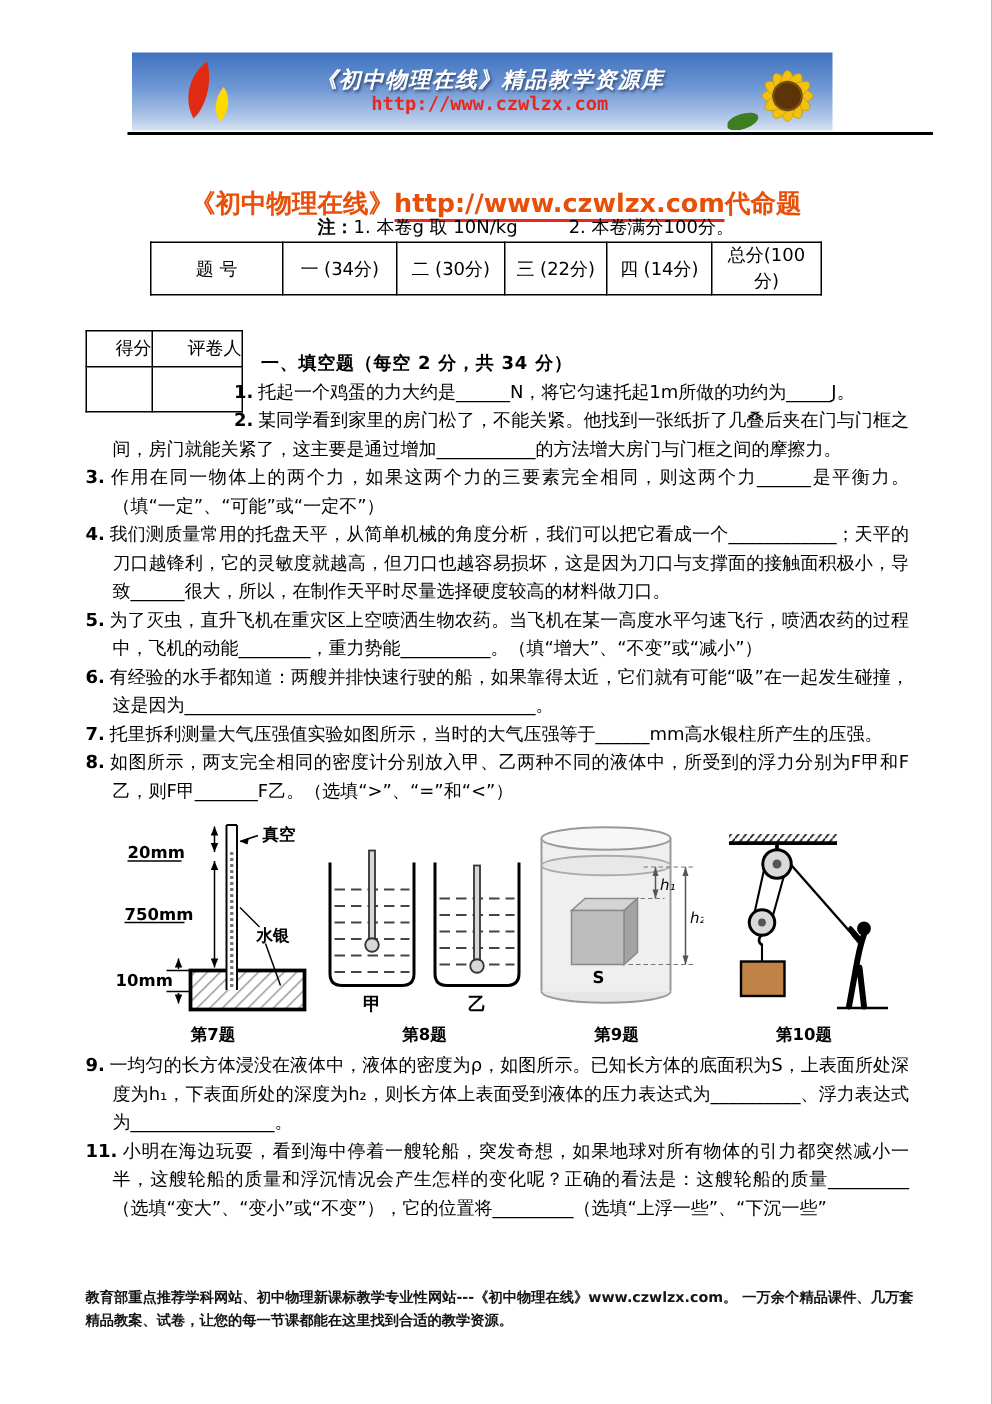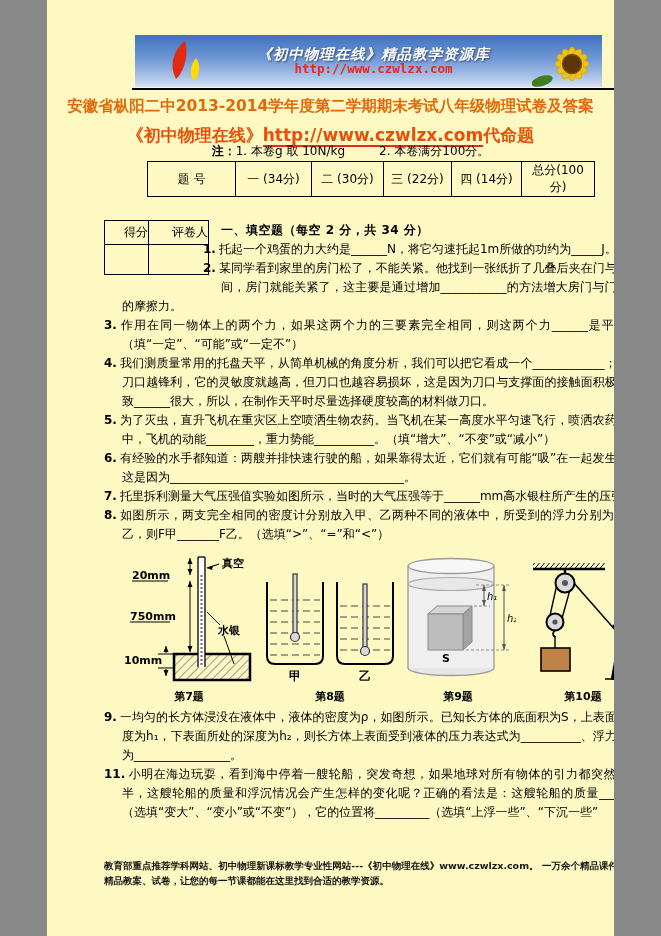--- a/index.html
+++ b/index.html
@@ -1,21 +1,21 @@
 <!DOCTYPE html>
 <html><head>
 <meta charset="utf-8">
 <style>
   * { margin: 0; padding: 0; box-sizing: border-box; }
   html,body { background:#888; }
   .page {
     position: relative;
-    width: 567px; height: 936px;
+    width: 661px; height: 936px;
     margin: 0 auto;
-    background: #fef9c3;
+    background: #ffffff;
     font-family: "DejaVu Sans", sans-serif;
     color: #000;
     overflow: hidden;
   }
   
   .banner-wrap {
     position: absolute; top: 35px; left: 85px; width: 537px;
     border-bottom: 2px solid #000;
     padding-bottom: 1px;
   }
@@ -70,21 +70,21 @@
   }
   .grader-box {
     float: left; border-collapse: collapse; margin: 1px 12px 4px 0;
     font-size: 12px; table-layout: fixed;
   }
   .grader-box td { border: 1.5px solid #000; text-align: right; padding: 0; }
   .grader-box .c1 { width: 44px; }
   .grader-box .c2 { width: 60px; font-family: Liberation Serif, serif; }
   .grader-box tr:first-child td { height: 24px; }
   .grader-box tr:last-child td { height: 30px; }
-  .section-heading { font-weight: bold; padding-left: 14px; margin-top: 2px; letter-spacing: .5px; }
+  .section-heading { font-weight: bold; padding-left: 14px; margin-top: 14px; letter-spacing: .5px; }
   .q { padding-left: 18px; text-indent: -18px; }
   .q .qn { font-weight: bold; margin-right: 3px; }
   
   .figures {
     display: flex; align-items: flex-end; justify-content: space-between;
     padding: 8px 4px 2px 14px; clear: both;
   }
   .figure { text-align: center; }
   .figure .cap { font-size: 11px; margin-top: 3px; font-weight: bold; }
   svg { display: block; margin: 0 auto; }
@@ -122,21 +122,20 @@
             <ellipse rx="17" ry="5.5" transform="rotate(150)"></ellipse>
           </g>
           <circle r="9.5" fill="#5c3408"></circle>
           <circle r="9.5" fill="none" stroke="#7a5210" stroke-width="1.5"></circle>
         </g>
         <ellipse cx="10" cy="46" rx="11" ry="5" fill="#3f7d23" transform="rotate(-18 10 46)"></ellipse>
       </svg>
     </div>
   </div>
 
-  <div class="main-title">安徽省枞阳二中2013-2014学年度第二学期期末考试八年级物理试卷及答案</div>
   <div class="sub-title">
     <span>《初中物理在线》</span><span class="u">http://www.czwlzx.com</span><span>代命题</span>
   </div>
   <div class="note-line">
     <b>注：</b><span>1. 本卷g 取 10N/kg</span><span class="n2">2. 本卷满分100分。</span>
   </div>
 
   <table class="score-table">
     <colgroup>
         <col style="width:88px">

